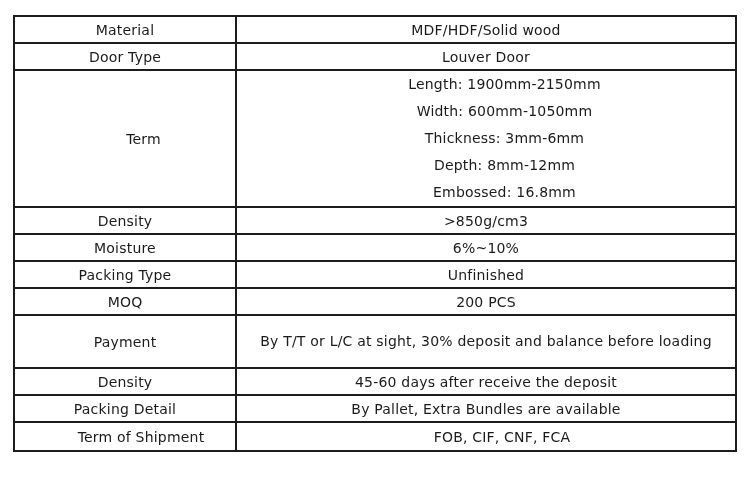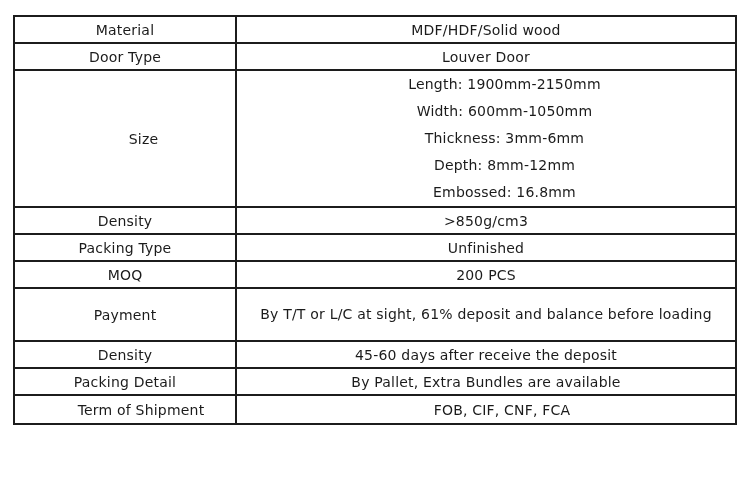--- a/index.html
+++ b/index.html
@@ -59,44 +59,48 @@
     <tbody>
       <tr class="h-sm">
         <td class="col-label">Material</td>
         <td class="col-value">MDF/HDF/Solid wood</td>
       </tr>
       <tr class="h-sm">
         <td class="col-label">Door Type</td>
         <td class="col-value">Louver Door</td>
       </tr>
       <tr class="h-size">
-        <td class="col-label">Size</td>
+        <td class="col-label">Term</td>
         <td class="col-value">
           <div class="size-line">Length: 1900mm-2150mm</div>
           <div class="size-line">Width: 600mm-1050mm</div>
           <div class="size-line">Thickness: 3mm-6mm</div>
           <div class="size-line">Depth: 8mm-12mm</div>
           <div class="size-line">Embossed: 16.8mm</div>
         </td>
       </tr>
       <tr class="h-sm">
         <td class="col-label">Density</td>
         <td class="col-value">&gt;850g/cm3</td>
       </tr>
       <tr class="h-sm">
+        <td class="col-label">Moisture</td>
+        <td class="col-value">6%~10%</td>
+      </tr>
+      <tr class="h-sm">
         <td class="col-label">Packing Type</td>
         <td class="col-value">Unfinished</td>
       </tr>
       <tr class="h-sm">
         <td class="col-label">MOQ</td>
         <td class="col-value">200 PCS</td>
       </tr>
       <tr class="h-payment">
         <td class="col-label">Payment</td>
-        <td class="col-value payment-value">By T/T or L/C at sight, 61% deposit and balance before loading</td>
+        <td class="col-value payment-value">By T/T or L/C at sight, 30% deposit and balance before loading</td>
       </tr>
       <tr class="h-sm">
         <td class="col-label">Density</td>
         <td class="col-value">45-60 days after receive the deposit</td>
       </tr>
       <tr class="h-sm">
         <td class="col-label">Packing Detail</td>
         <td class="col-value">By Pallet, Extra Bundles are available</td>
       </tr>
       <tr class="h-last">

